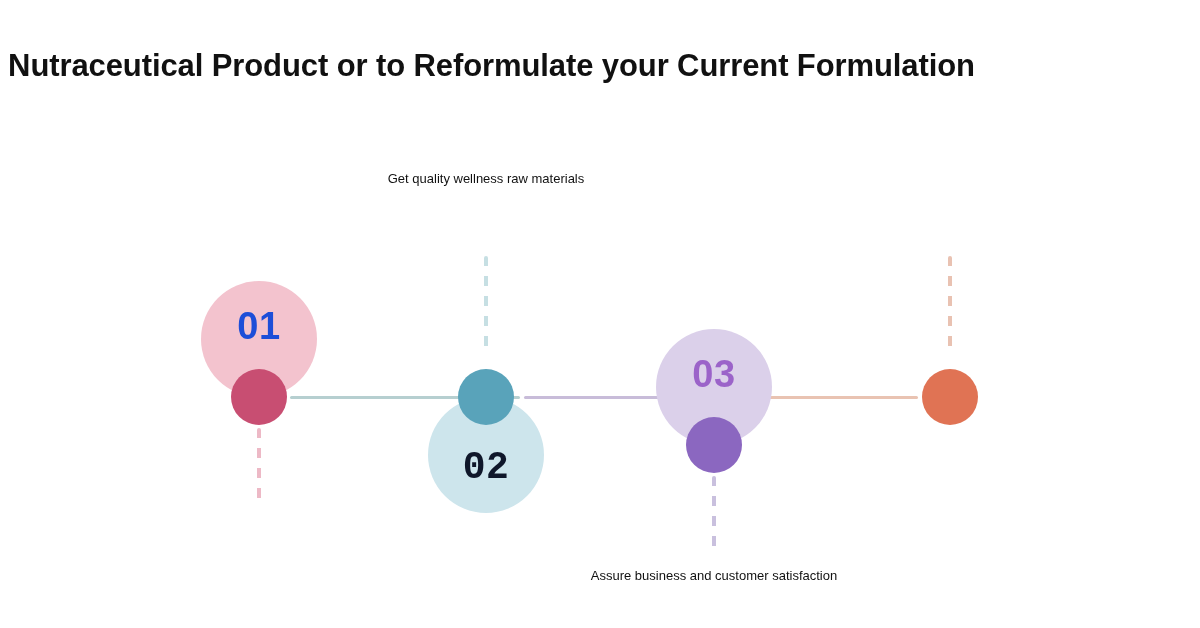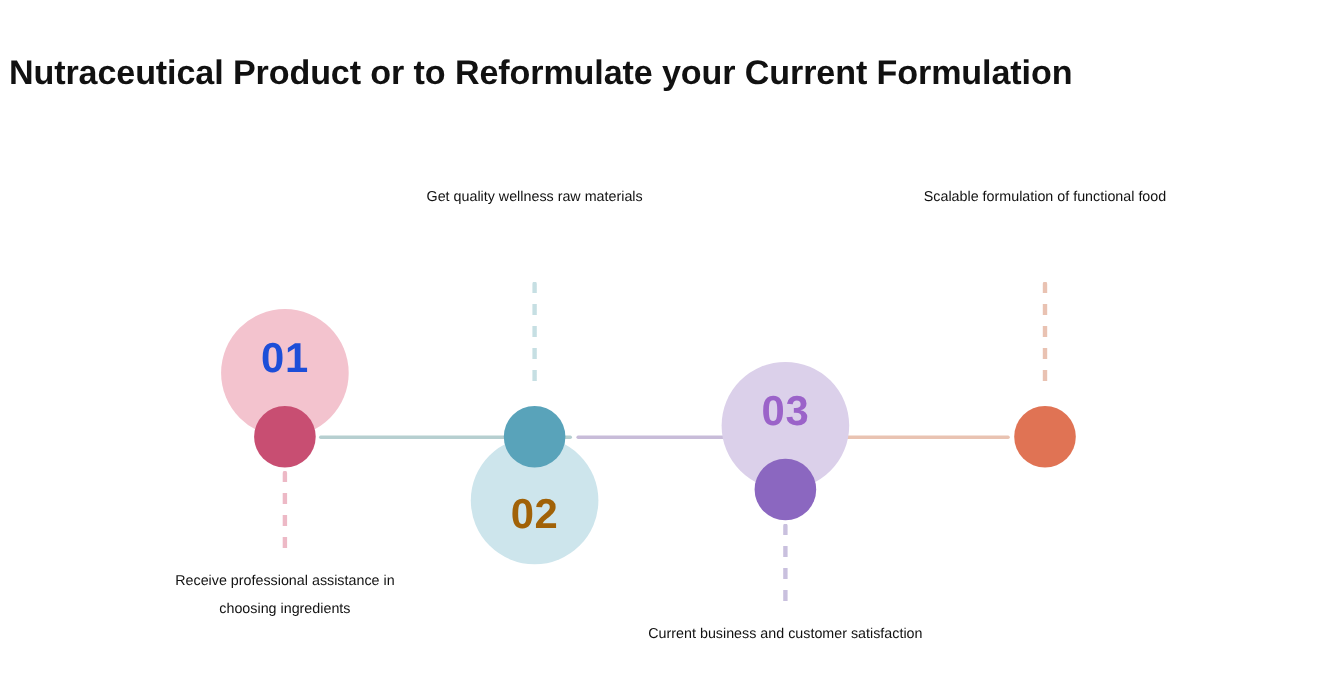--- a/index.html
+++ b/index.html
@@ -129,38 +129,36 @@
       <div class="axis" style="left: 524px; width: 164px; top: 396px; background: rgb(200, 188, 217);"></div>
       <div class="axis" style="left: 748px; width: 170px; top: 396px; background: rgb(233, 195, 178);"></div>
     </div>
   <div id="steps-layer">
       <div class="step up" style="left: 139px;">
         <div class="dash" style="background-image: repeating-linear-gradient(rgb(237, 185, 198) 0px, rgb(237, 185, 198) 10px, transparent 10px, transparent 20px);"></div>
         <div class="big-circle" style="background: rgb(243, 195, 206);">
           <span class="num" style="color: #1d4ed8;">01</span>
         </div>
         <div class="small-circle" style="background: rgb(200, 78, 114);"></div>
-        <div class="caption" style="color: rgb(17, 17, 17);">Receive professional assistance in choosing ingredients</div>
       </div>
       <div class="step down" style="left: 366px;">
         <div class="dash" style="background-image: repeating-linear-gradient(rgb(198, 223, 227) 0px, rgb(198, 223, 227) 10px, transparent 10px, transparent 20px);"></div>
         <div class="big-circle" style="background: rgb(205, 229, 236);">
-          <span class="num" style="color: #a16207;">02</span>
+          <span class="num" style="color: #0f172a; font-family: Liberation Mono, monospace;">02</span>
         </div>
         <div class="small-circle" style="background: rgb(89, 163, 186);"></div>
         <div class="caption" style="color: rgb(17, 17, 17);">Get quality wellness raw materials</div>
       </div>
       <div class="step up" style="left: 594px; margin-top: 48px;">
         <div class="dash" style="background-image: repeating-linear-gradient(rgb(201, 192, 222) 0px, rgb(201, 192, 222) 10px, transparent 10px, transparent 20px);"></div>
         <div class="big-circle" style="background: rgb(219, 208, 234);">
           <span class="num" style="color: rgb(155, 99, 201);">03</span>
         </div>
         <div class="small-circle" style="background: rgb(139, 103, 192);"></div>
-        <div class="caption" style="color: rgb(17, 17, 17);">Current business and customer satisfaction</div>
+        <div class="caption" style="color: rgb(17, 17, 17);">Assure business and customer satisfaction</div>
       </div>
       <div class="step down" style="left: 830px;">
         <div class="dash" style="background-image: repeating-linear-gradient(rgb(233, 194, 178) 0px, rgb(233, 194, 178) 10px, transparent 10px, transparent 20px);"></div>
         <div class="small-circle" style="background: rgb(224, 115, 84);"></div>
-        <div class="caption" style="color: rgb(17, 17, 17);">Scalable formulation of functional food</div>
       </div>
     </div>
 
 </div>
 
 </body></html>

